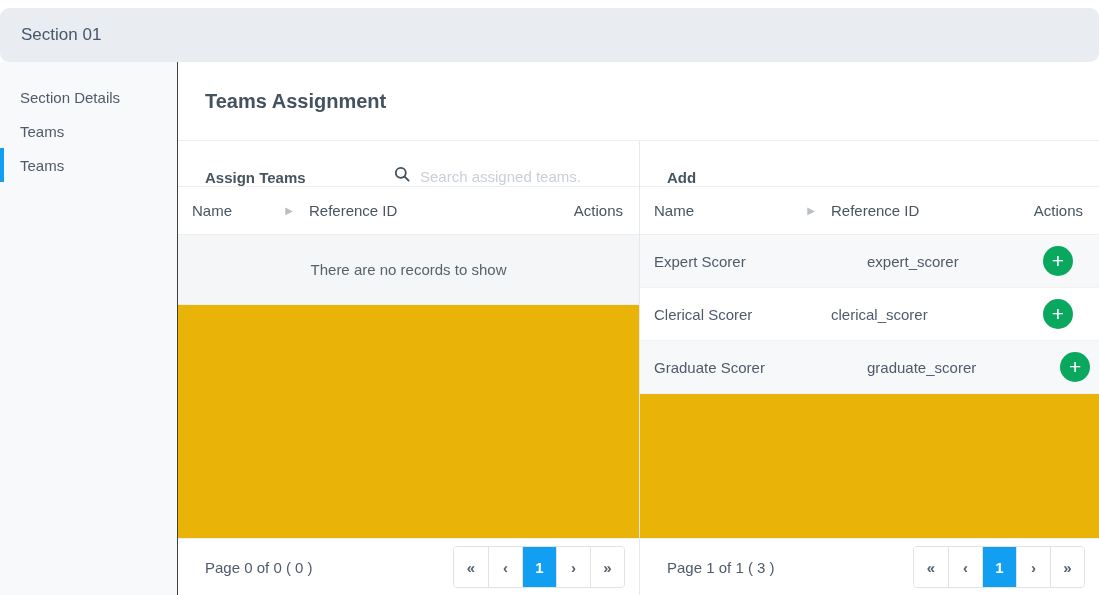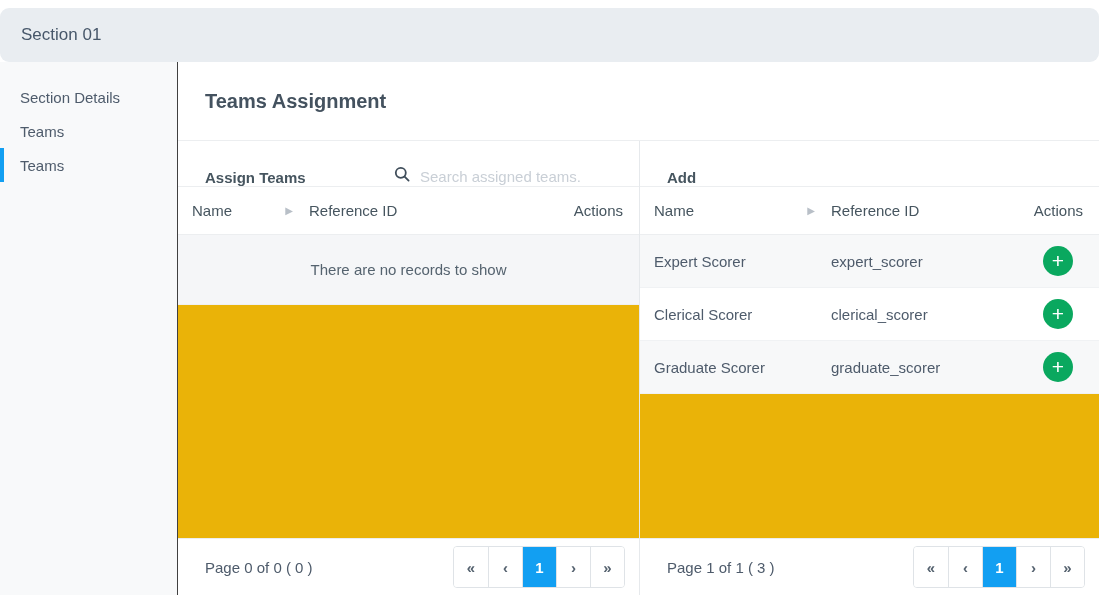--- a/index.html
+++ b/index.html
@@ -63,21 +63,21 @@
   .thead {
     flex:0 0 48px; border-bottom:1px solid #eceef0;
     font-weight:normal; font-size:15px; color:#46555f;
   }
   .col-name { display:flex; align-items:center; justify-content:space-between; padding-right:16px; }
   .sort-arrow { font-size:10px; color:#b8bfc7; line-height:1; }
   .col-actions { display:flex; justify-content:flex-end; padding-right:2px; text-align:right; }
 
   .tbody { flex:1; min-height:0; background:#eab308; }
   .trow { height:53px; font-size:15px; border-bottom:1px solid #f0f2f4; background:#fff; }
-  .trow.striped { background:#f7f8f9; }
+  .trow.striped { background:#f7f8f9;gap:36px; }
   .empty-row {
     height:70px; background:#f5f6f8; border-bottom:1px solid #eef0f2;
     display:flex; align-items:center; justify-content:center;
     font-size:15px; color:#55636f;
   }
   .action-btn {
     width:30px; height:30px; border-radius:50%;
     background:#0aa85f; color:#fff; border:none; cursor:pointer;
     font-size:21px; line-height:1; display:flex; align-items:center; justify-content:center;
     margin-right:10px; font-family:"Liberation Sans", sans-serif;

